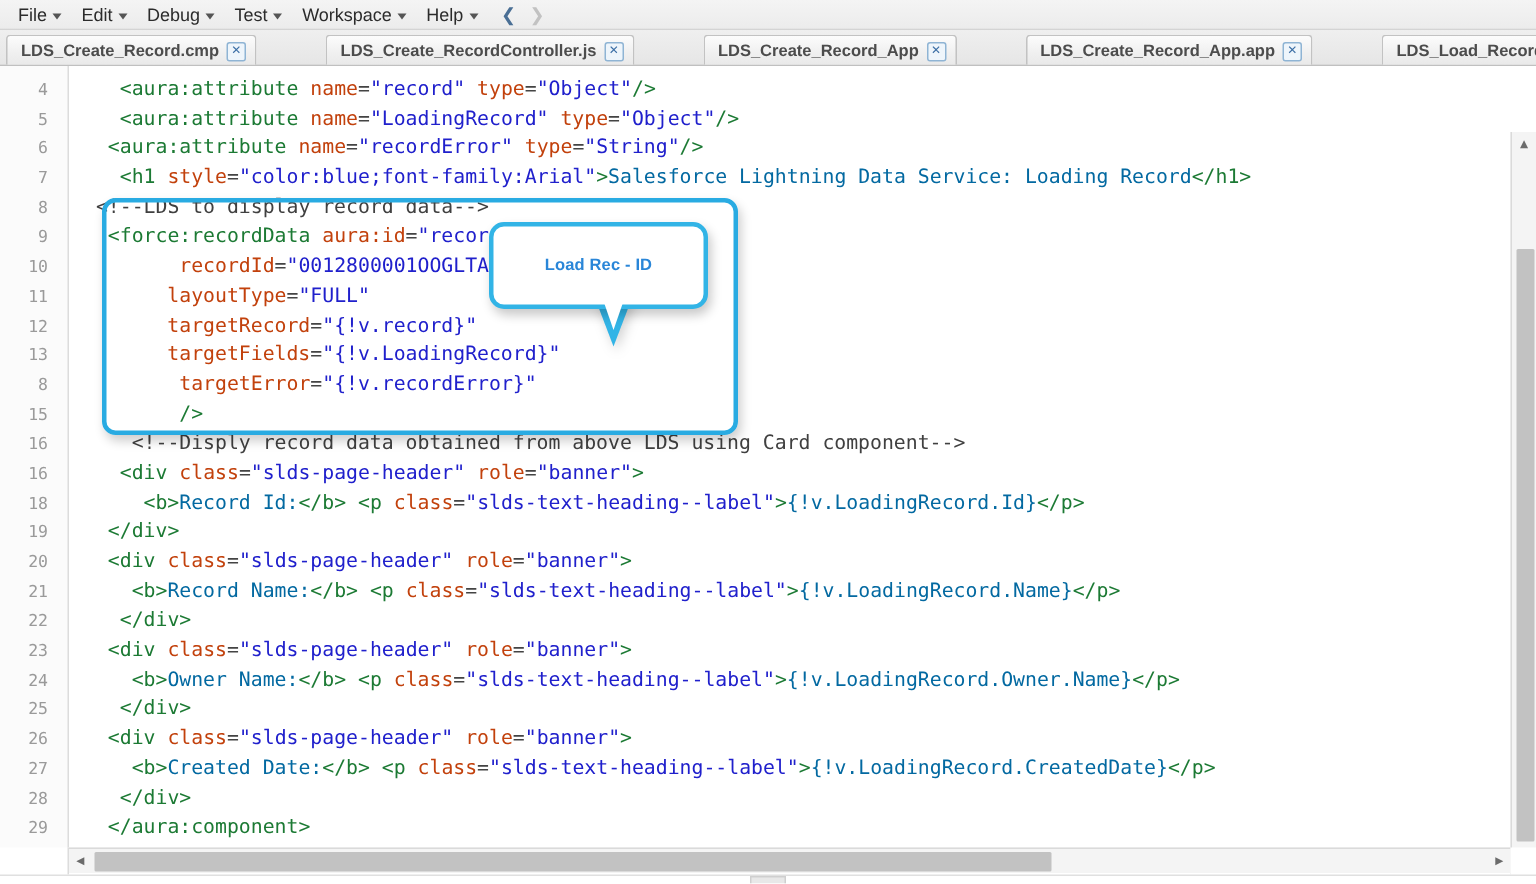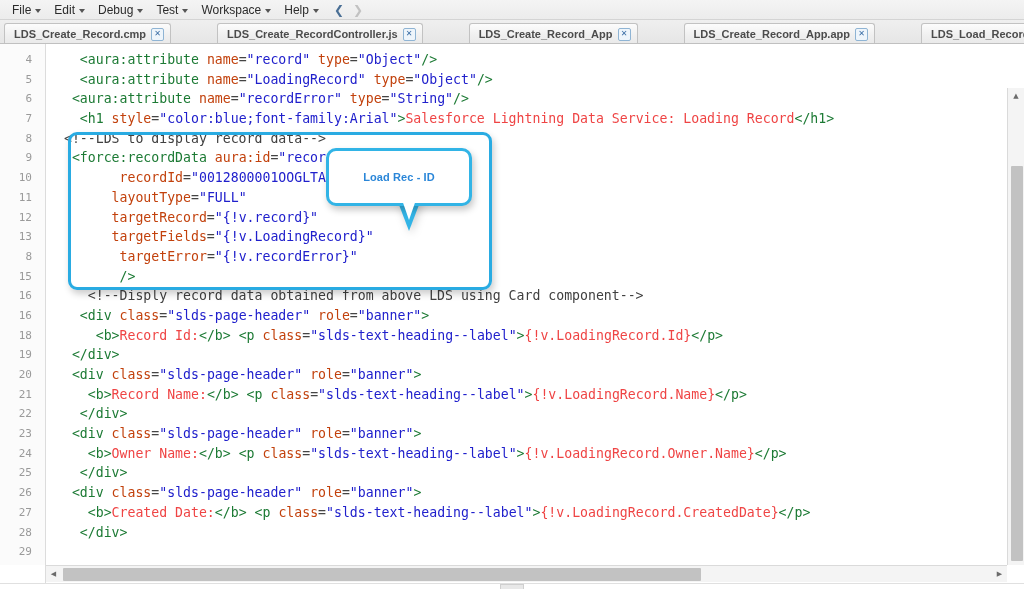--- a/index.html
+++ b/index.html
@@ -161,21 +161,21 @@
     padding-left: 10px;
     color: #222;
     position: relative;
     z-index: 1;
   }
   
   .tg  { color: #1c7a34; }   
   .at  { color: #c2410c; text-align: right; }   
   .st  { color: #2020cc; }   
   .cm  { color: #404040; }   
-  .pl  { color: #ef4444; }   
+  .pl  { color: #0369a1; }   
   .eq  { color: #444444; }
 
   
   .hl-box {
     position: absolute;
     left: 68px;
     top: 88px;
     width: 418px;
     height: 152px;
     border: 3px solid #29abe2;
@@ -450,20 +450,21 @@
       <div class="cl"><span class="pl">  </span><span class="tg">&lt;/div&gt;</span></div>
       <div class="cl"><span class="pl">  </span><span class="tg">&lt;div</span><span class="pl"> </span><span class="at">class</span><span class="eq">=</span><span class="st">"slds-page-header"</span><span class="pl"> </span><span class="at">role</span><span class="eq">=</span><span class="st">"banner"</span><span class="tg">&gt;</span></div>
       <div class="cl"><span class="pl">    </span><span class="tg">&lt;b&gt;</span><span class="pl">Record Name:</span><span class="tg">&lt;/b&gt;</span><span class="pl"> </span><span class="tg">&lt;p</span><span class="pl"> </span><span class="at">class</span><span class="eq">=</span><span class="st">"slds-text-heading--label"</span><span class="tg">&gt;</span><span class="pl">{!v.LoadingRecord.Name}</span><span class="tg">&lt;/p&gt;</span></div>
       <div class="cl"><span class="pl">   </span><span class="tg">&lt;/div&gt;</span></div>
       <div class="cl"><span class="pl">  </span><span class="tg">&lt;div</span><span class="pl"> </span><span class="at">class</span><span class="eq">=</span><span class="st">"slds-page-header"</span><span class="pl"> </span><span class="at">role</span><span class="eq">=</span><span class="st">"banner"</span><span class="tg">&gt;</span></div>
       <div class="cl"><span class="pl">    </span><span class="tg">&lt;b&gt;</span><span class="pl">Owner Name:</span><span class="tg">&lt;/b&gt;</span><span class="pl"> </span><span class="tg">&lt;p</span><span class="pl"> </span><span class="at">class</span><span class="eq">=</span><span class="st">"slds-text-heading--label"</span><span class="tg">&gt;</span><span class="pl">{!v.LoadingRecord.Owner.Name}</span><span class="tg">&lt;/p&gt;</span></div>
       <div class="cl"><span class="pl">   </span><span class="tg">&lt;/div&gt;</span></div>
       <div class="cl"><span class="pl">  </span><span class="tg">&lt;div</span><span class="pl"> </span><span class="at">class</span><span class="eq">=</span><span class="st">"slds-page-header"</span><span class="pl"> </span><span class="at">role</span><span class="eq">=</span><span class="st">"banner"</span><span class="tg">&gt;</span></div>
       <div class="cl"><span class="pl">    </span><span class="tg">&lt;b&gt;</span><span class="pl">Created Date:</span><span class="tg">&lt;/b&gt;</span><span class="pl"> </span><span class="tg">&lt;p</span><span class="pl"> </span><span class="at">class</span><span class="eq">=</span><span class="st">"slds-text-heading--label"</span><span class="tg">&gt;</span><span class="pl">{!v.LoadingRecord.CreatedDate}</span><span class="tg">&lt;/p&gt;</span></div>
       <div class="cl"><span class="pl">   </span><span class="tg">&lt;/div&gt;</span></div>
+      <div class="cl"><span class="pl">  </span><span class="tg">&lt;/aura:component&gt;</span></div>
     </div>
 
   <div class="hl-box"></div>
 
   <div class="callout-tail-outer"></div>
   <div class="callout-tail-inner"></div>
   <div class="callout">
     <span class="callout-label">Load Rec - ID</span>
   </div>
 

